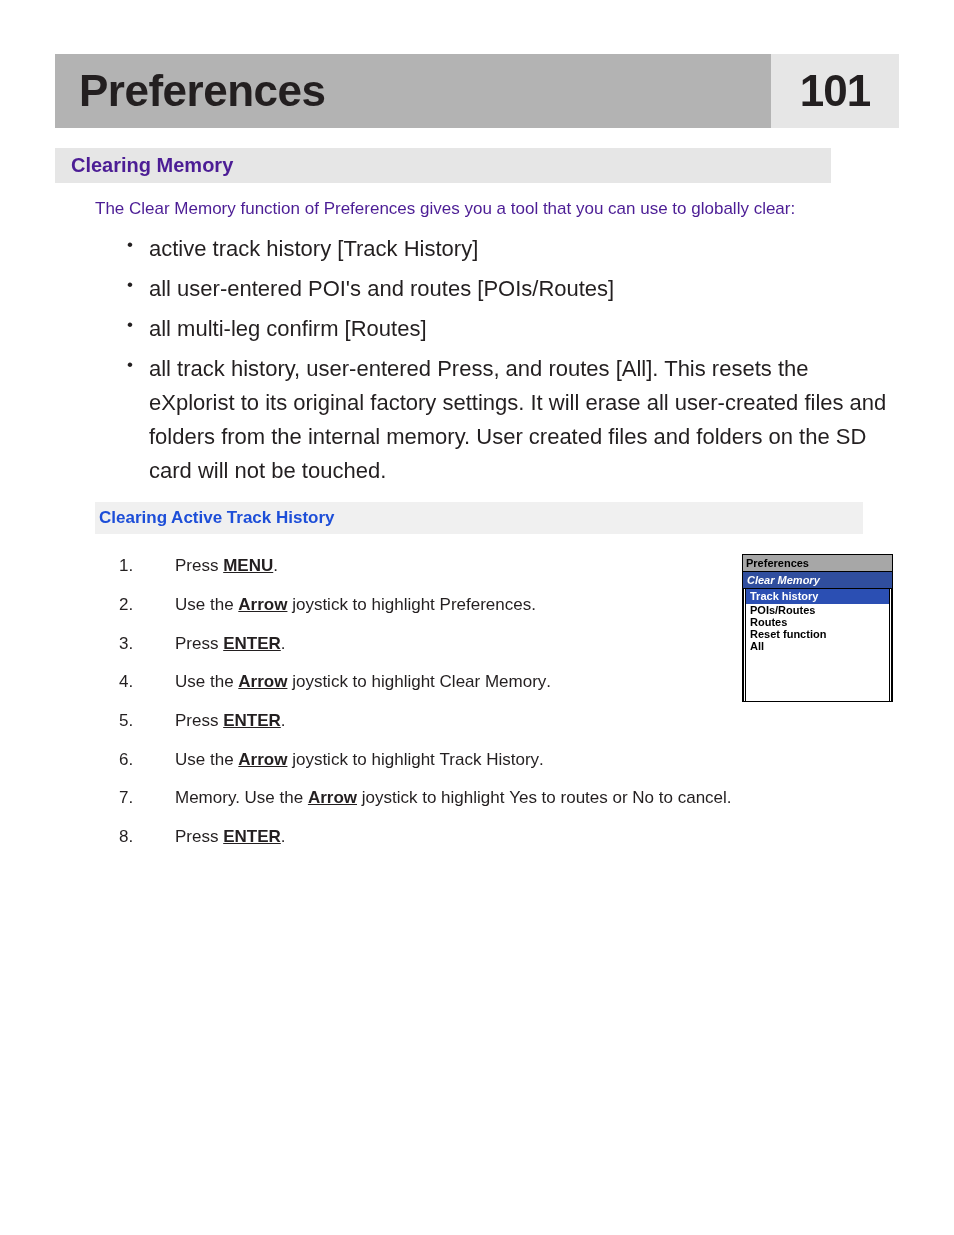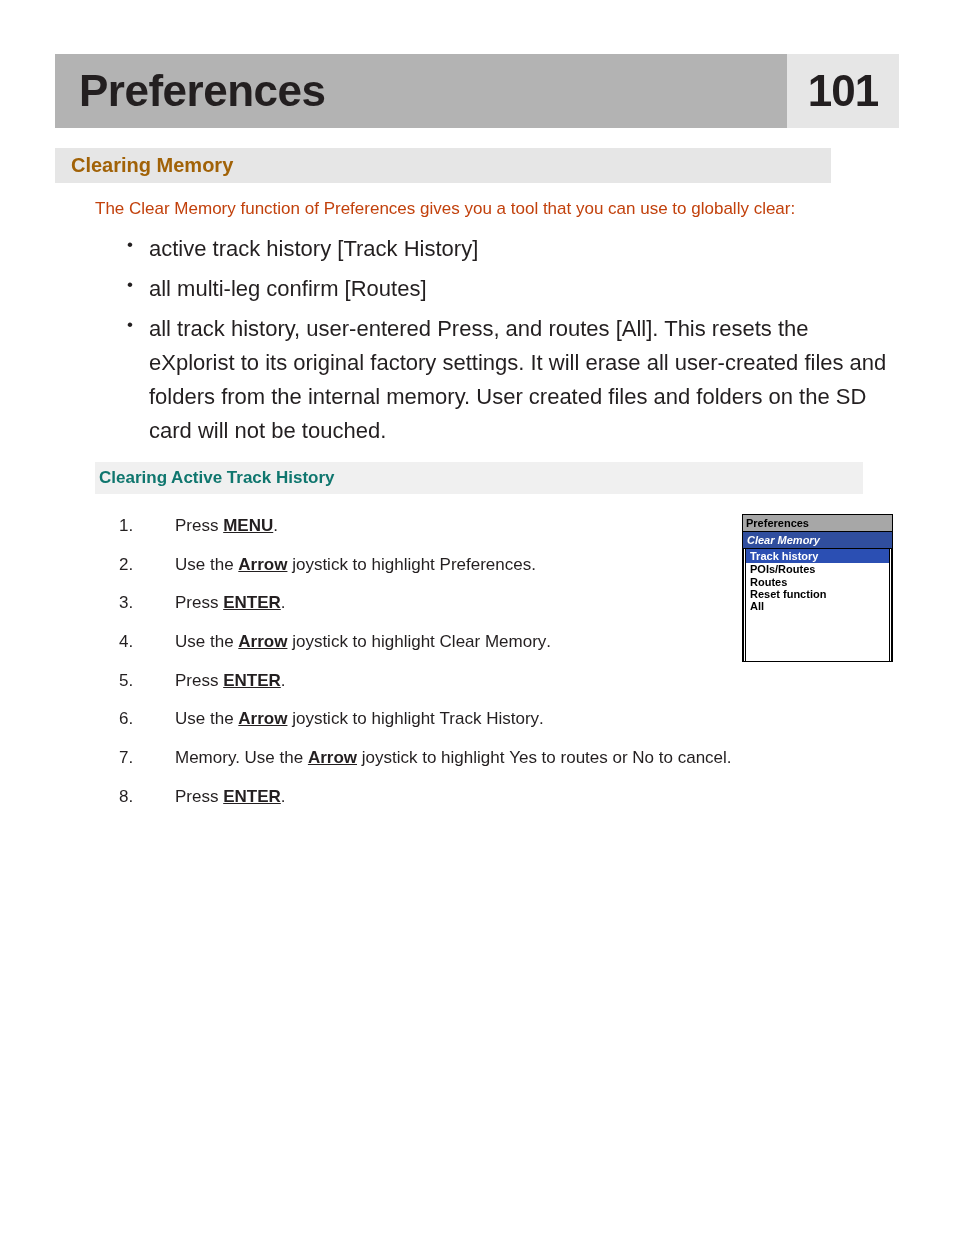--- a/index.html
+++ b/index.html
@@ -30,48 +30,48 @@
   .header-left h1 {
     margin: 0;
     font-family: "Arial Narrow", Arial, sans-serif;
     font-weight: 700;
     font-size: 44px;
     letter-spacing: -0.5px;
     color: #231f20;
   }
   .header-right {
     background: #e6e6e6;
-    width: 112px;
+    width: 128px;
     display: flex;
     align-items: center;
     justify-content: center;
     text-align: right;
   }
   .header-right .pagenum {
     font-family: "Arial Narrow", Arial, sans-serif;
     font-weight: 700;
     font-size: 44px;
     letter-spacing: -1px;
     color: #231f20;
   }
   .section-bar {
     background: #e6e6e6;
     margin: 18px 0 14px 0;
     padding: 6px 0 6px 16px;
     font-family: "Arial Narrow", Arial, sans-serif;
     font-weight: 700;
     font-size: 20px;
-    color: #a16207;
+    color: #4c1d95;
     width: 760px;
   }
   .body-text {
     font-size: 17px;
     line-height: 1.45;
     margin: 0 0 10px 40px;
-    color: #c2410c;
+    color: #4c1d95;
   }
   ul.bullets {
     margin: 6px 0 14px 72px;
     padding: 0;
     list-style: none;
   }
   ul.bullets li {
     font-size: 22px;
     line-height: 1.55;
     margin-bottom: 6px;
@@ -85,21 +85,21 @@
     top: 0;
     font-size: 17px;
   }
   .sub-heading-bar {
     background: #f0f0f0;
     margin: 14px 12px 20px 40px;
     padding: 6px 4px 6px 4px;
     font-family: Arial, sans-serif;
     font-weight: 700;
     font-size: 17px;
-    color: #0f766e;
+    color: #1d4ed8;
     width: 760px;
   }
   .steps-wrap {
     display: flex;
     align-items: flex-start;
     margin-left: 64px;
   }
   ol.steps {
     margin: 0;
     padding: 0;
@@ -190,20 +190,23 @@
     </div>
   </div>
 
   <div class="section-bar">Clearing Memory</div>
 
   <p class="body-text">The Clear Memory function of Preferences gives you a tool that you can use to globally clear:</p>
 
   <ul class="bullets">
     <li>
       <span>active track history [</span><span class="ui-label">Track History</span><span>]</span>
+    </li>
+    <li>
+      <span>all user-entered POI's and routes [</span><span class="ui-label">POIs/Routes</span><span>]</span>
     </li>
     <li>
       <span>all multi-leg confirm [</span><span class="ui-label">Routes</span><span>]</span>
     </li>
     <li>
       <span>all track history, user-entered Press, and routes [</span><span class="ui-label">All</span><span>].  This resets the eXplorist to its original factory settings.  It will erase all user-created files and folders from the internal memory.  User created files and folders on the SD card will not be touched.</span>
     </li>
   </ul>
 
 

